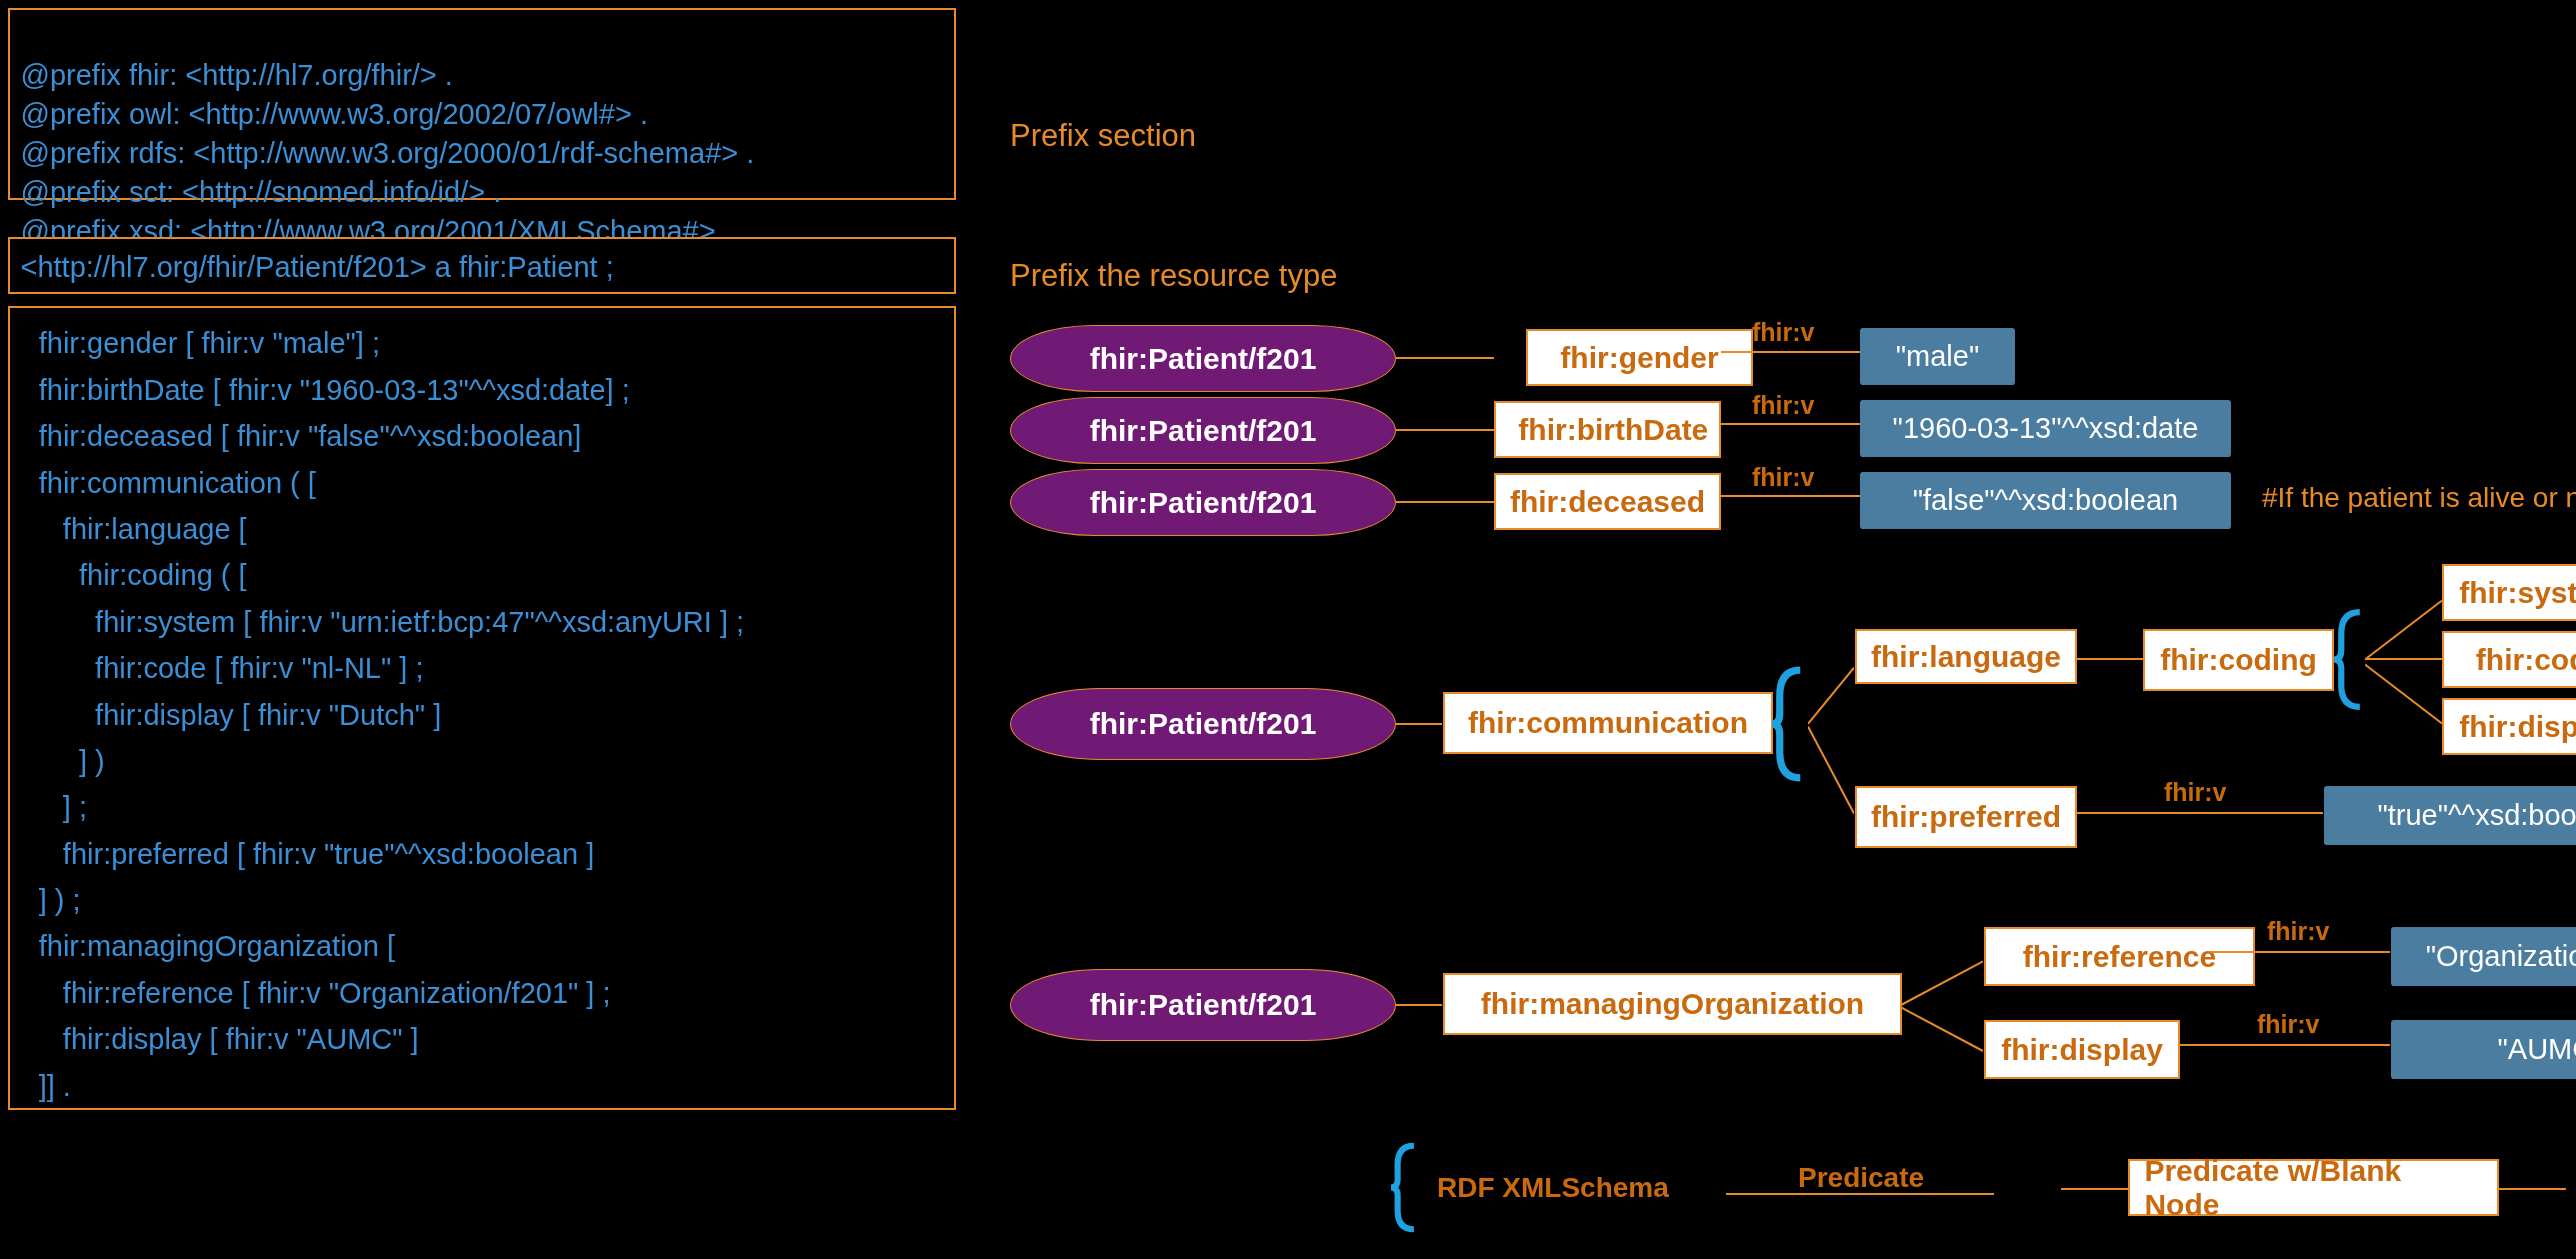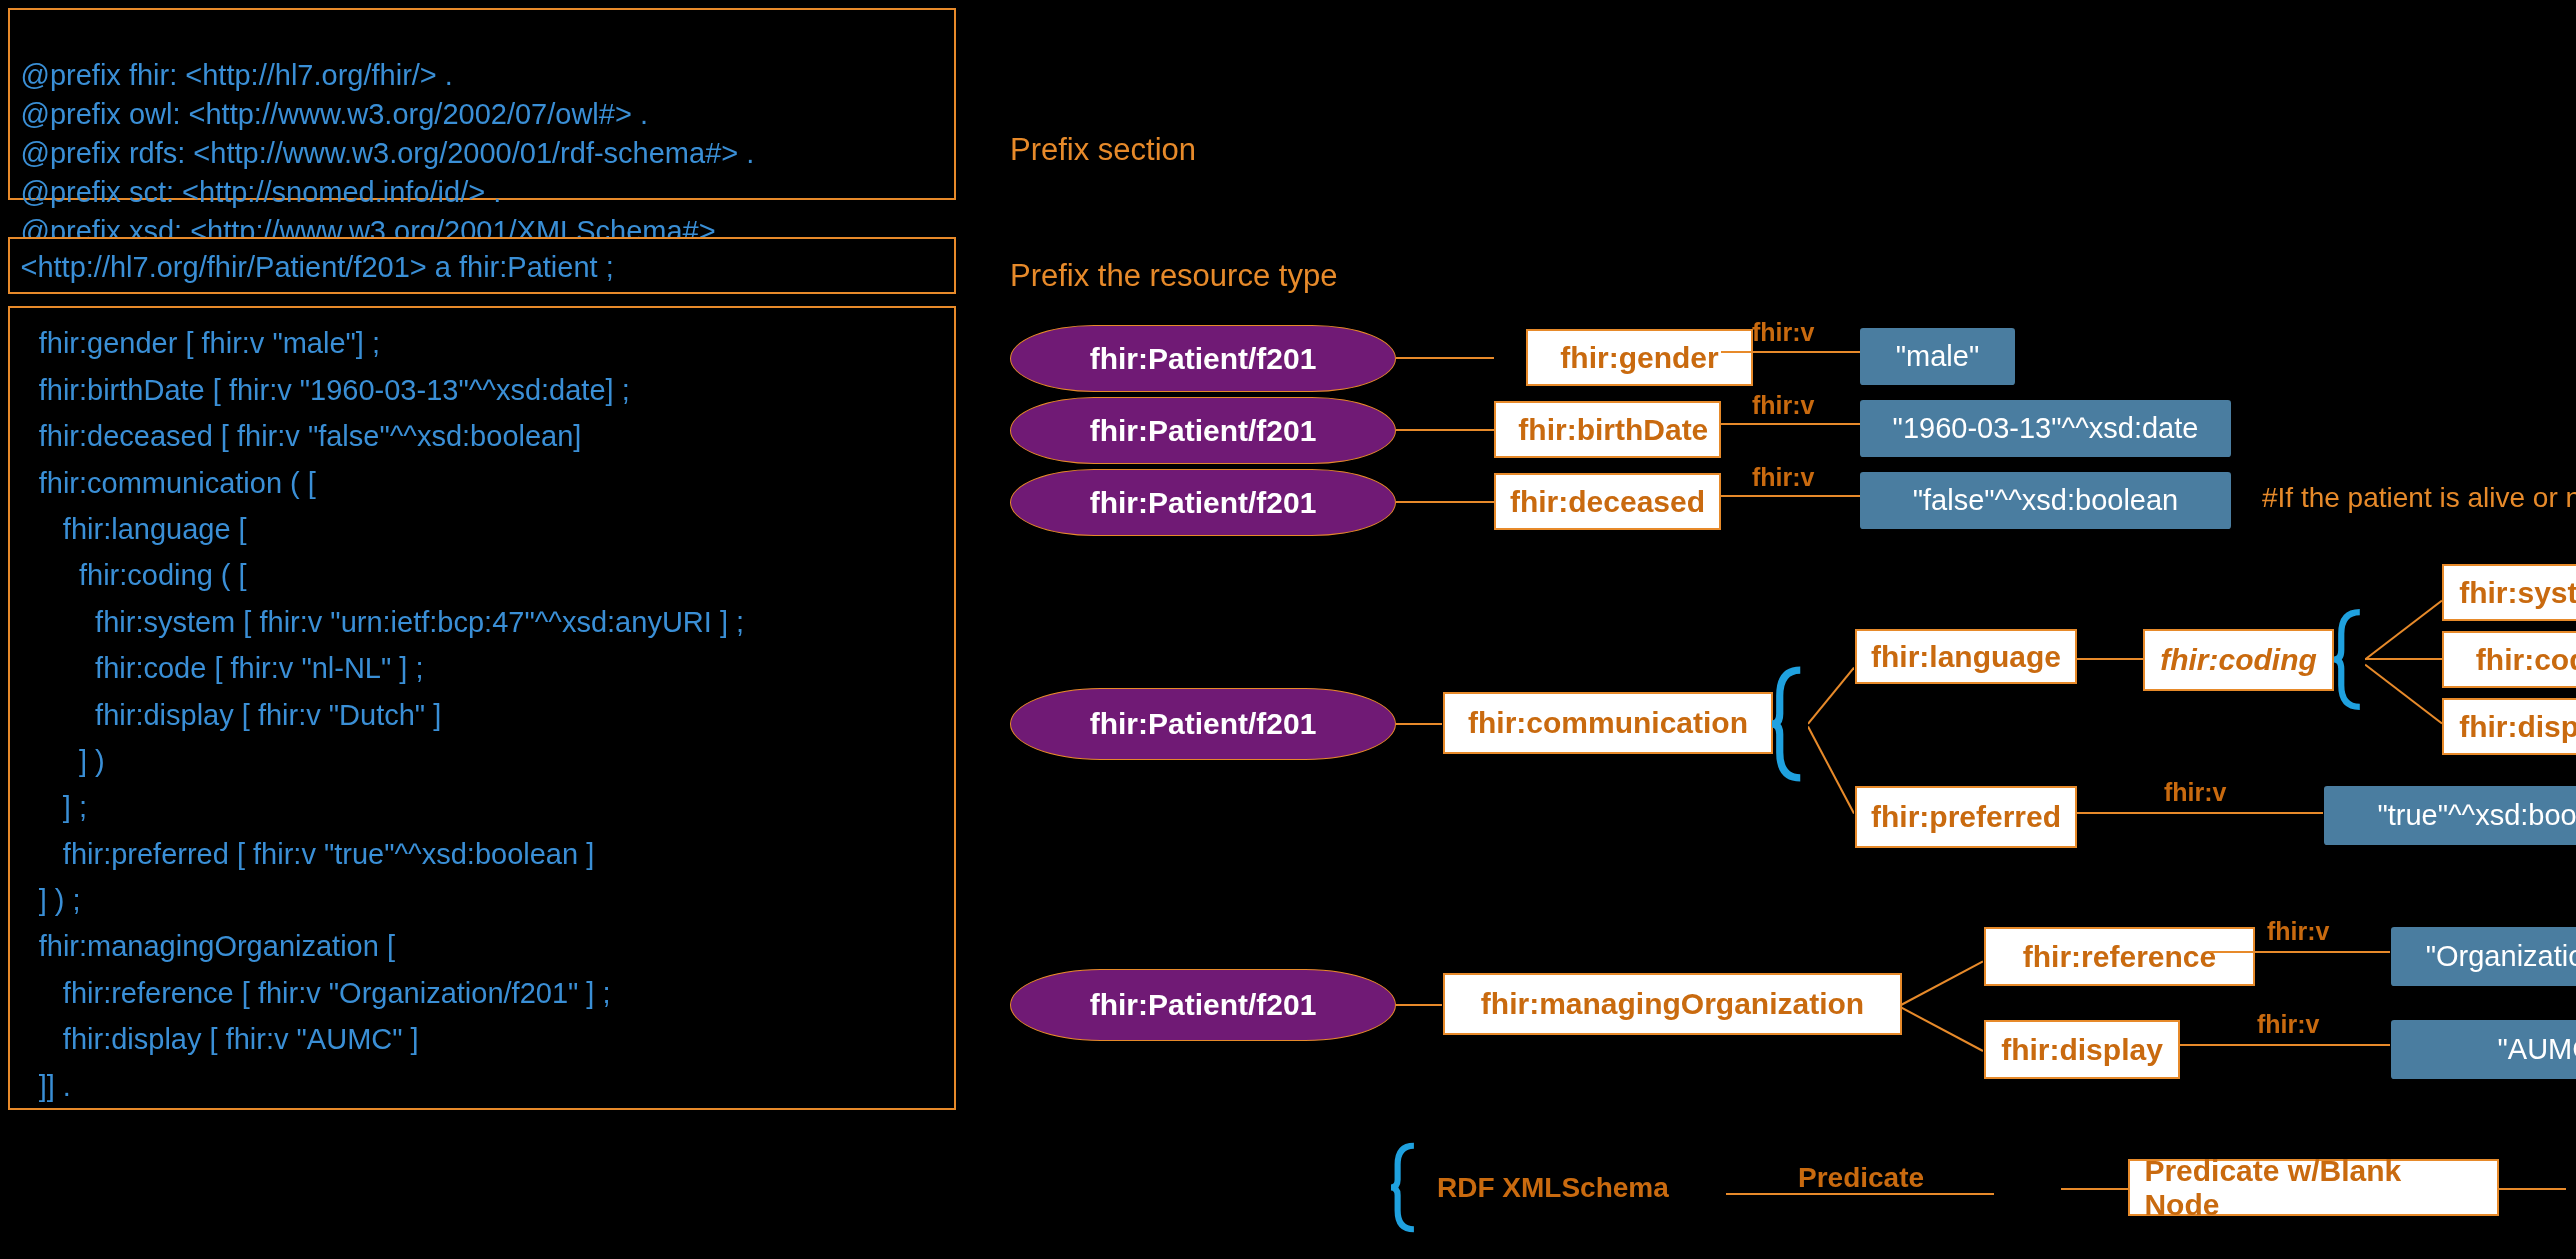--- a/index.html
+++ b/index.html
@@ -127,21 +127,21 @@
        ] )
      ] ;
      fhir:preferred [ fhir:v "true"^^xsd:boolean ]
   ] ) ;
   fhir:managingOrganization [
      fhir:reference [ fhir:v "Organization/f201" ] ;
      fhir:display [ fhir:v "AUMC" ]
   ]] .</div>
 </div>
 
-<div class="hdr" style="left:1010px; top:132px;">Prefix section</div>
+<div class="hdr" style="left:1010px; top:118px;">Prefix section</div>
 <div class="hdr" style="left:1010px; top:258px;">Prefix the resource type</div>
 
 <div class="ellipse" style="left:1010px; top:325px; width:386px; height:67px;">fhir:Patient/f201</div>
 <div class="line" style="left:1396px; top:357px; width:98px;"></div>
 <div class="predbox" style="left:1494px; top:329px; width:227px; height:57px;margin-left:32px;">fhir:gender</div>
 <div class="line-under" style="left:1721px; top:322px; width:139px;"></div>
 <div class="predlabel" style="left:1752px; top:318px;">fhir:v</div>
 <div class="valbox" style="left:1860px; top:328px; width:155px; height:57px;">"male"</div>
 
 <div class="ellipse" style="left:1010px; top:397px; width:386px; height:67px;">fhir:Patient/f201</div>
@@ -165,21 +165,21 @@
 
 <svg class="bracket" style="left:1772px; top:665px; width:36px; height:118px;" viewBox="0 0 70 230">
   <path d="M55 10 Q15 10 15 60 L15 95 Q15 115 0 115 Q15 115 15 135 L15 170 Q15 220 55 220" stroke="#1fa1df" stroke-width="14" fill="none"></path>
 </svg>
 
 <svg style="position:absolute; left:1808px; top:662px; width:46px; height:70px;" viewBox="0 0 90 135" width="46" height="70">
   <line x1="0" y1="120" x2="90" y2="10" stroke="#e78a2a" stroke-width="4"></line>
 </svg>
 <div class="predbox" style="left:1855px; top:629px; width:222px; height:55px;">fhir:language</div>
 <div class="line" style="left:2076px; top:658px; width:67px;"></div>
-<div class="predbox" style="left:2143px; top:629px; width:191px; height:62px;font-style:italic;">fhir:coding</div>
+<div class="predbox" style="left:2143px; top:629px; width:191px; height:62px;">fhir:coding</div>
 
 <svg class="bracket" style="left:2334px; top:608px; width:31px; height:103px;" viewBox="0 0 60 200">
   <path d="M50 8 Q14 8 14 50 L14 82 Q14 100 0 100 Q14 100 14 118 L14 150 Q14 192 50 192" stroke="#1fa1df" stroke-width="12" fill="none"></path>
 </svg>
 
 <svg style="position:absolute; left:2365px; top:595px; width:77px; height:70px;" viewBox="0 0 150 135" width="77" height="70">
   <line x1="0" y1="125" x2="150" y2="10" stroke="#e78a2a" stroke-width="4"></line>
 </svg>
 <div class="predbox" style="left:2442px; top:564px; width:196px; height:57px;">fhir:system</div>
 

